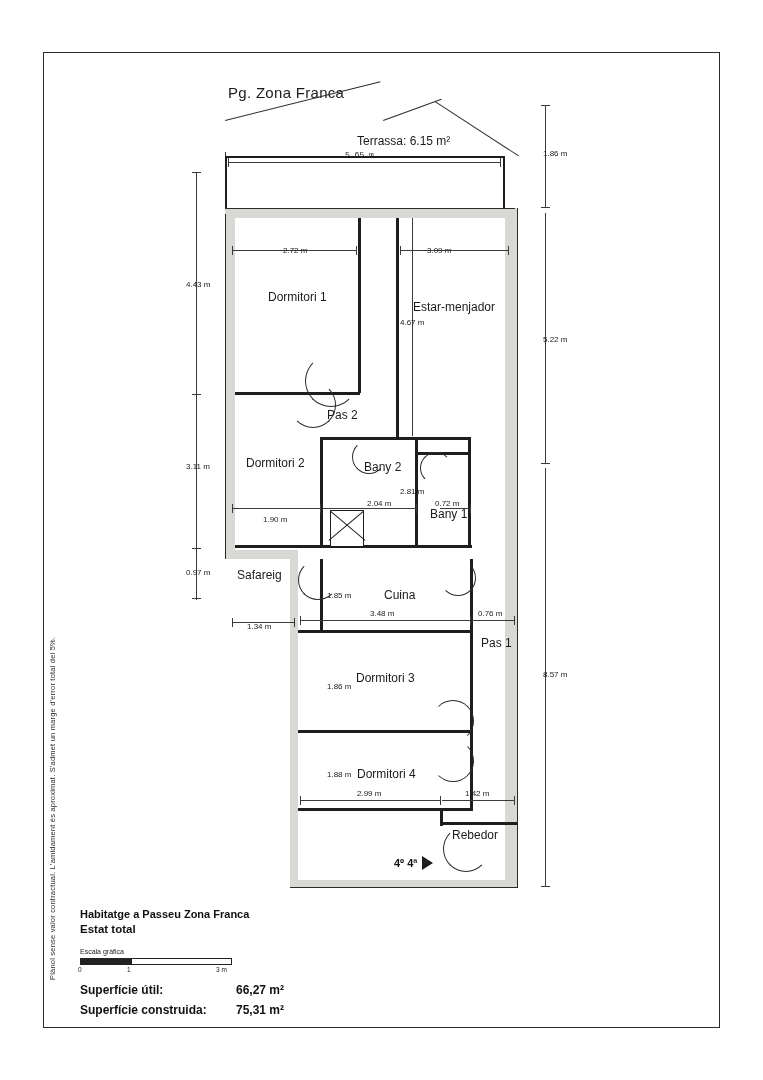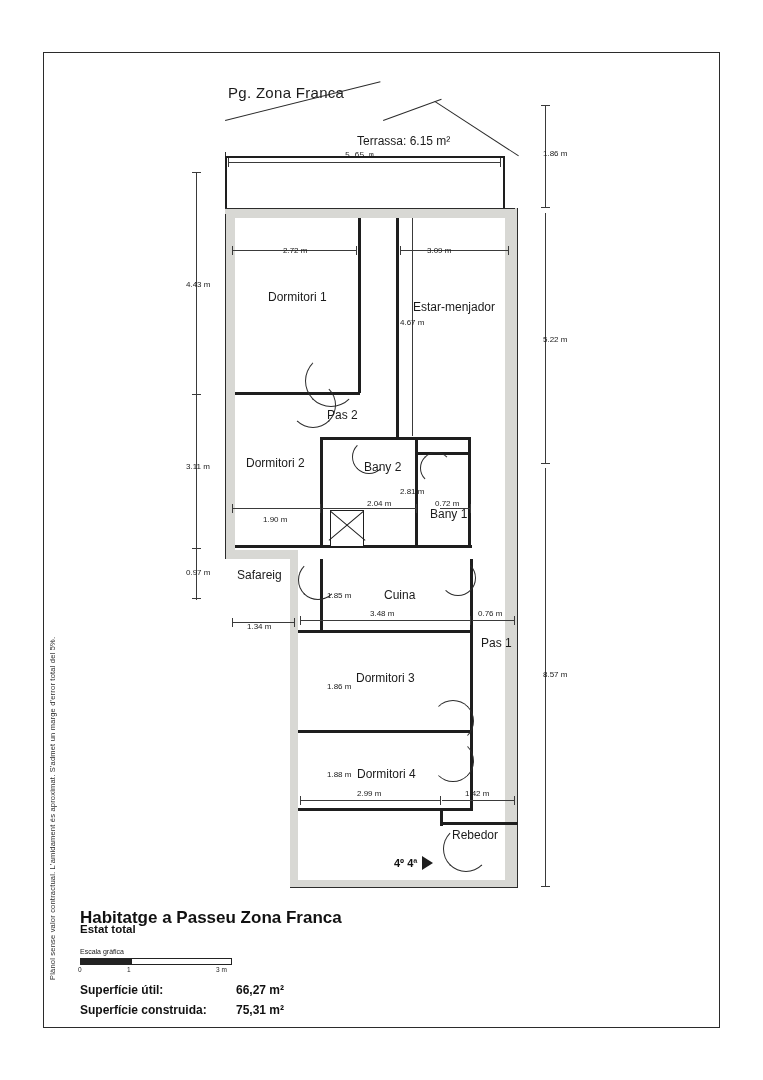--- a/index.html
+++ b/index.html
@@ -12,21 +12,21 @@
   .lbl{position:absolute;font-size:12px;color:#1b1b1b;white-space:nowrap;}
   .dim{position:absolute;font-size:8px;color:#1b1b1b;white-space:nowrap;}
   .wall{position:absolute;background:#1e1e1e;}
   .fill{position:absolute;background:#d8d8d4;}
   .thin{position:absolute;background:#2b2b2b;}
   .dimline{position:absolute;background:#3a3a3a;height:1px;}
   .dimvert{position:absolute;background:#3a3a3a;width:1px;}
   .tick{position:absolute;background:#3a3a3a;width:1px;height:9px;}
   .tickh{position:absolute;background:#3a3a3a;height:1px;width:9px;}
   .door{position:absolute;border:1px solid #2b2b2b;border-radius:50%;}
-  .footer-title{position:absolute;left:80px;top:908px;font-size:17px;font-weight:bold;color:#111;}
+  .footer-title{position:absolute;left:80px;top:908px;font-size:11px;font-weight:bold;color:#111;}
   .footer-sub{position:absolute;left:80px;top:923px;font-size:11.5px;font-weight:bold;color:#111;}
   .scale-cap{position:absolute;left:80px;top:948px;font-size:7px;color:#222;}
   .scalebar{position:absolute;left:80px;top:958px;width:152px;height:7px;border:1px solid #222;box-sizing:border-box;background:#fff;}
   .scalebar .half{position:absolute;left:0;top:0;width:50px;height:100%;background:#222;}
   .scalebar .midtick{position:absolute;top:0;width:1px;height:100%;background:#222;}
   .scale-n{position:absolute;font-size:6.5px;color:#222;top:966px;}
   .area-l{position:absolute;left:80px;font-size:12px;font-weight:bold;color:#111;}
   .area-v{position:absolute;left:236px;font-size:12px;font-weight:bold;color:#111;}
   .flat-id{position:absolute;left:394px;top:857px;font-size:11px;font-weight:bold;color:#111;}
   .tri{position:absolute;width:0;height:0;border-left:11px solid #1e1e1e;border-top:7px solid transparent;border-bottom:7px solid transparent;}

